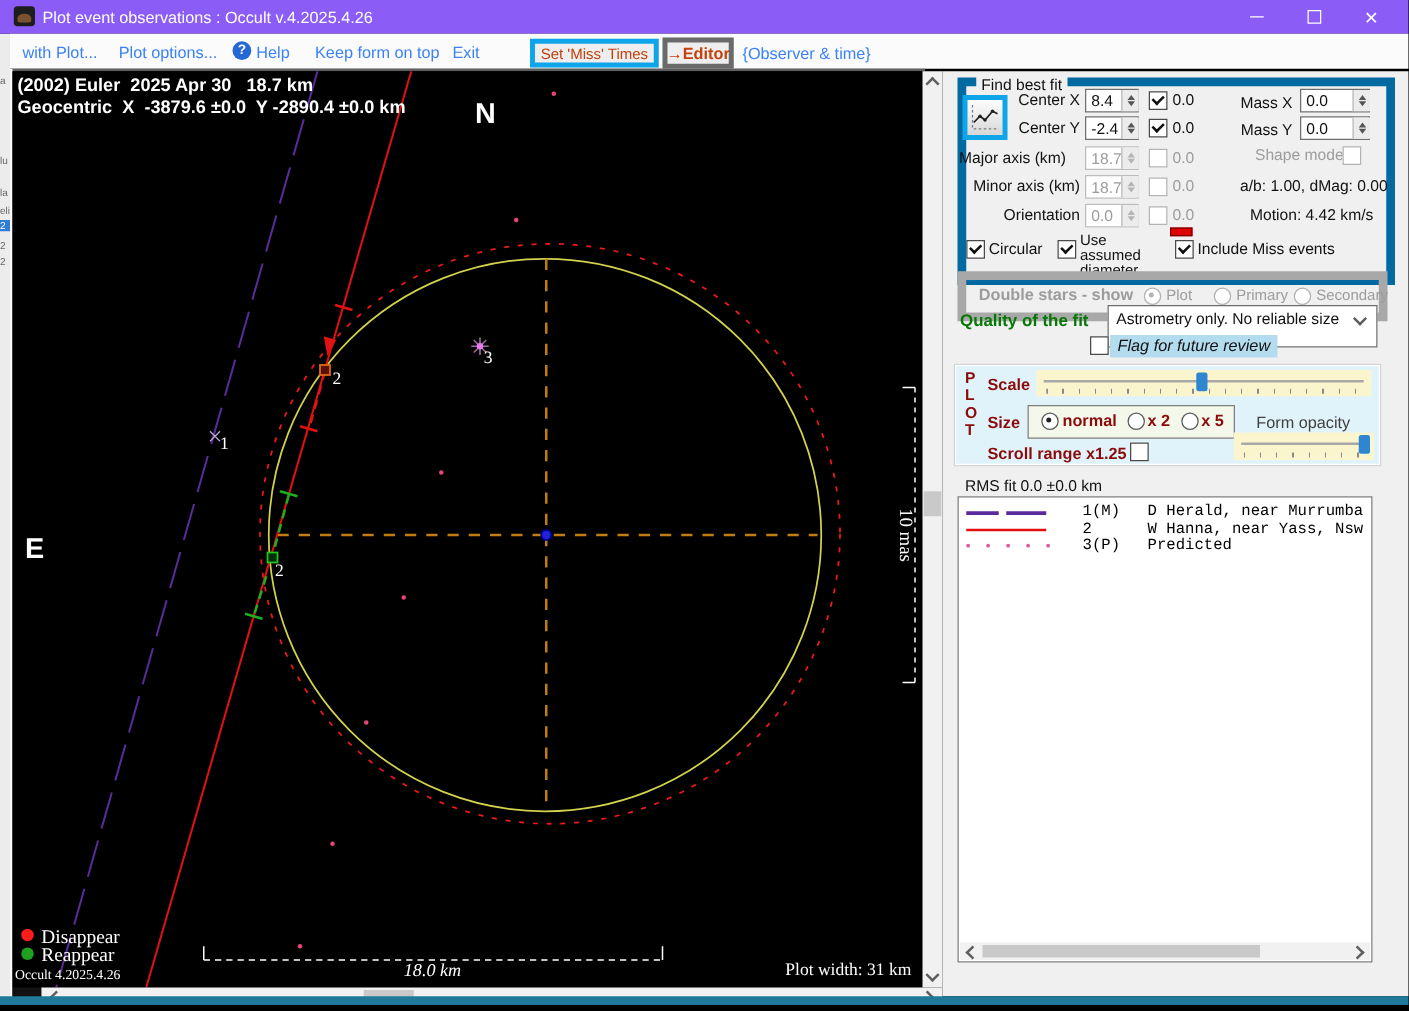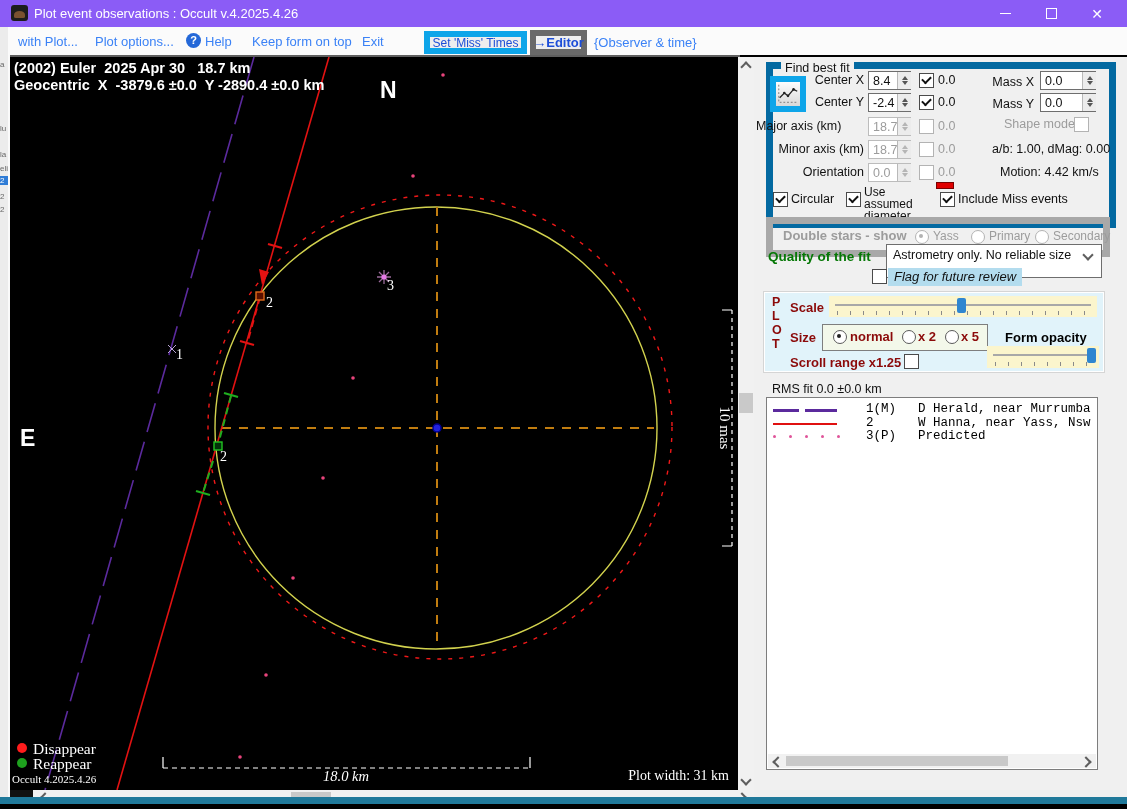--- a/index.html
+++ b/index.html
@@ -7,21 +7,21 @@
          font-family:"Liberation Sans",sans-serif;-webkit-font-smoothing:antialiased;}
   .abs{position:absolute;}
   
   .titlebar{left:0;top:0;width:1127px;height:27px;background:#8b5cf6;color:#fff;}
   .title-text{left:34px;top:6px;font-size:13px;color:#fff;white-space:pre;}
   .appicon{left:11px;top:5px;width:17px;height:16px;background:#1d1d1d;border-radius:3px;}
   .appicon i{position:absolute;left:3px;top:6px;width:11px;height:7px;background:#7a5230;border-radius:60% 60% 20% 20%;}
   .winbtn{top:0;width:42px;height:27px;display:flex;align-items:center;justify-content:center;color:#fff;}
   .menubar{left:8px;top:27px;width:1119px;height:28px;background:#fbfbfb;}
   .mitem{top:7px;font-size:13px;color:#3b82f6;white-space:pre;}
-  .btn{background:#eeeeee;border:6px solid #0ea5e9;font-size:12px;color:#1d4ed8;
+  .btn{background:#eeeeee;border:4px solid #0ea5e9;font-size:12px;color:#c2410c;
        display:flex;align-items:center;justify-content:center;box-sizing:border-box;white-space:pre;}
   .divline{left:8px;top:55px;width:732px;height:2px;background:#5f5f5f;}
   
   .lstrip{left:0;top:27px;width:8px;height:777px;background:#ececec;overflow:hidden;}
   .lfrag{left:0;font-size:8px;color:#666;white-space:pre;}
   .lfrag.sel{background:#2f7cd6;color:#fff;width:8px;}
   .lborder{left:8px;top:55px;width:2px;height:749px;background:#fafafa;}
   
   .plot{left:10px;top:57px;width:728px;height:733px;background:#000;}
   
@@ -223,21 +223,21 @@
       </div>
     <div class="cb checked" style="left:165px;top:38px"></div>
     <div class="lbl" style="left:184px;top:38px">0.0</div>
     <div class="lbl" style="left:236px;top:40px;width:44px;text-align:right">Mass Y</div>
     <div class="edit" style="left:286px;top:36px;width:56px">0.0</div>
     <div class="spin abs" style="left:328px;top:37px;height:17px">
         <span class="tri-up"></span>
         <span class="tri-down"></span>
       </div>
 
-    <div class="lbl" style="left:2px;top:62px;width:108px;text-align:left">Major axis (km)</div>
+    <div class="lbl" style="left:2px;top:62px;width:108px;text-align:center">Major axis (km)</div>
     <div class="edit dis" style="left:114px;top:60px;width:43px">18.7</div>
     <div class="spin abs dis" style="left:143px;top:61px;height:17px">
         <span class="tri-up"></span>
         <span class="tri-down"></span>
       </div>
     <div class="cb dis" style="left:165px;top:62px"></div>
     <div class="lbl gray" style="left:184px;top:62px">0.0</div>
     <div class="lbl gray" style="left:250px;top:60px">Shape model</div>
     <div class="cb dis" style="left:320px;top:60px"></div>
 
@@ -266,21 +266,21 @@
     <div class="cb checked" style="left:19px;top:135px"></div>
     <div class="lbl" style="left:37px;top:135px">Circular</div>
     <div class="cb checked" style="left:92px;top:135px"></div>
     <div class="lbl" style="left:110px;top:129px;width:72px;white-space:normal;font-size:12px;line-height:12px">Use assumed diameter</div>
     <div class="cb checked" style="left:186px;top:135px"></div>
     <div class="lbl" style="left:204px;top:135px">Include Miss events</div>
 
     <div class="group" style="left:12px;top:160px;width:330px;height:26px;border-color:#a8a8a8">
       <div class="lbl gray" style="left:10px;top:4px;font-weight:bold;font-size:13px">Double stars - show</div>
       <div class="rad sel dis" style="left:142px;top:6px"></div>
-      <div class="lbl gray" style="left:160px;top:5px;font-size:12px">Yass</div>
+      <div class="lbl gray" style="left:160px;top:5px;font-size:12px">Plot</div>
       <div class="rad dis" style="left:198px;top:6px"></div>
       <div class="lbl gray" style="left:216px;top:5px;font-size:12px">Primary</div>
       <div class="rad dis" style="left:262px;top:6px"></div>
       <div class="lbl gray" style="left:280px;top:5px;font-size:12px">Secondary</div>
     </div>
 
     <div class="lbl" style="left:14px;top:192px;font-weight:bold;font-size:13.5px;color:#067806">Quality of the fit</div>
     <div class="dropdown" style="left:132px;top:187px;width:216px;height:34px">
       <div class="lbl" style="left:6px;top:3px">Astrometry only. No reliable size</div>
       <span class="chv down" style="right:9px;top:6px"></span>
@@ -303,21 +303,21 @@
 
       <div class="lbl maroon" style="left:25px;top:37px;font-size:13px">Size</div>
       <div class="abs" style="left:57px;top:31px;width:164px;height:25px;background:#f3f8ea;border:1px solid #7e7e7e">
         <div class="rad sel" style="left:10px;top:5px"></div>
         <div class="lbl maroon" style="left:27px;top:4px;font-size:13px">normal</div>
         <div class="rad" style="left:79px;top:5px"></div>
         <div class="lbl maroon" style="left:95px;top:4px;font-size:13px">x 2</div>
         <div class="rad" style="left:122px;top:5px"></div>
         <div class="lbl maroon" style="left:138px;top:4px;font-size:13px">x 5</div>
       </div>
-      <div class="lbl" style="left:240px;top:37px;font-weight:bold;font-size:13px;color:#000000">Form opacity</div>
+      <div class="lbl" style="left:240px;top:37px;font-weight:normal;font-size:13px;color:#404040">Form opacity</div>
 
       <div class="lbl maroon" style="left:25px;top:62px;font-size:13px">Scroll range x1.25</div>
       <div class="cb" style="left:139px;top:61px"></div>
       <div class="slider" style="left:222px;top:53px;width:112px;height:22px">
         <div class="track"></div>
         <div class="ticks"></div>
         <div class="thumb" style="right:3px"></div>
       </div>
     </div>
 

